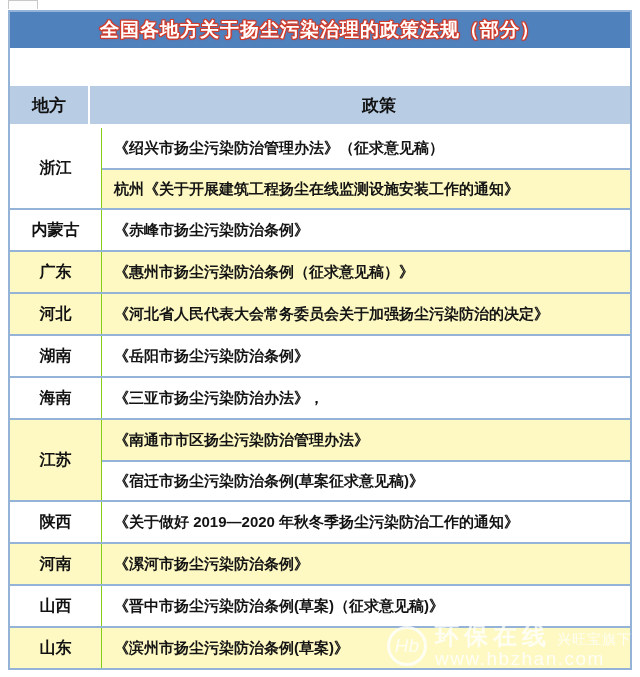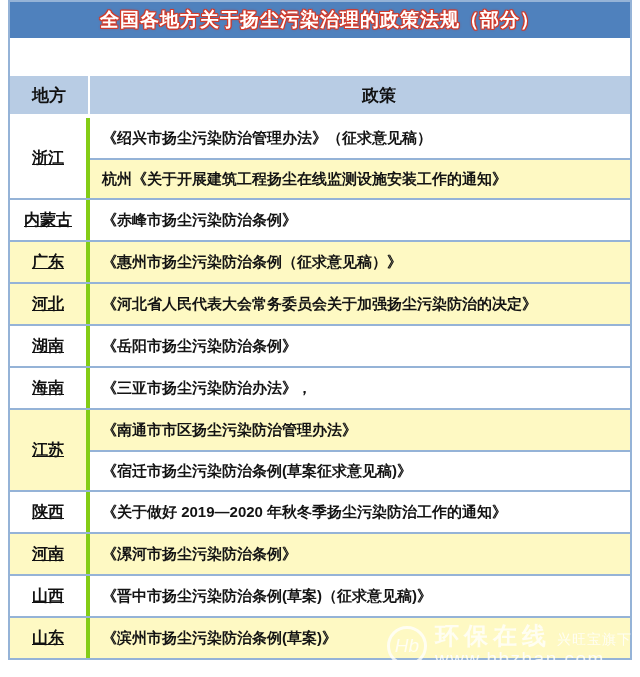--- a/index.html
+++ b/index.html
@@ -6,21 +6,21 @@
   body{
     width:640px;height:677px;position:relative;background:#ffffff;
     font-family:"Liberation Sans","DejaVu Sans",sans-serif;
     overflow:hidden;
   }
   .corner-notch{
     position:absolute;left:8px;top:0;width:28px;height:8px;
     background:#fdfdfd;border-left:1px solid #c8c8c8;border-top:1px solid #c8c8c8;border-right:1px solid #c8c8c8;
   }
   .table{
-    position:absolute;left:8px;top:0;width:624px;
+    position:absolute;left:8px;top:10px;width:624px;
     border:2px solid #95B3D7;background:#ffffff;box-sizing:border-box;
   }
   .title-row{
     height:38px;box-sizing:border-box;background:#4F81BD;
     border-bottom:2px solid #ffffff;
     display:flex;align-items:center;justify-content:center;
     font-size:19px;font-weight:bold;letter-spacing:1px;
     color:#ffffff;
     text-shadow:
       1px 1px 0 #d23a2a,-1px -1px 0 #d23a2a,1px -1px 0 #d23a2a,-1px 1px 0 #d23a2a,
@@ -36,23 +36,23 @@
   .header-region{
     width:80px;display:flex;align-items:center;justify-content:center;
     border-right:2px solid #ffffff;box-sizing:border-box;
   }
   .header-policy{flex:1;display:flex;align-items:center;justify-content:center;padding-left:38px;}
   .group{
     display:flex;align-items:stretch;border-top:2px solid #95B3D7;
   }
   .group.first{border-top:2px solid #ffffff;}
   .region-cell{
-    width:80px;box-sizing:border-box;border-right:4px solid #84cc16;
+    width:92px;box-sizing:border-box;border-right:1px solid #84cc16;
     display:flex;align-items:center;justify-content:center;
-    font-size:16px;font-weight:bold;color:#111;text-decoration:underline;
+    font-size:16px;font-weight:bold;color:#111;
   }
   .policies{flex:1;display:flex;flex-direction:column;}
   .policy{
     height:40px;box-sizing:border-box;display:flex;align-items:center;
     padding-left:12px;font-size:15px;font-weight:600;color:#141414;
     white-space:nowrap;overflow:hidden;
   }
   .policy + .policy{border-top:2px solid #95B3D7;}
   .white{background:#ffffff;}
   .blue{background:#fef9c3;}

